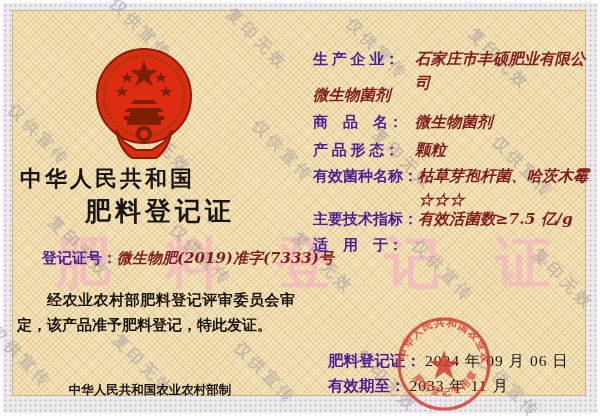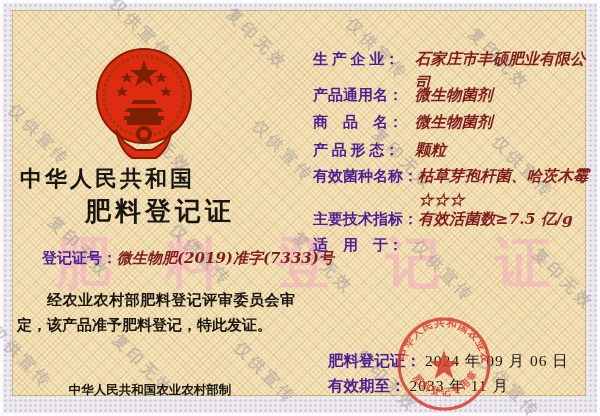--- a/index.html
+++ b/index.html
@@ -123,21 +123,20 @@
 
   <div class="abs statement">经农业农村部肥料登记评审委员会审定，该产品准予肥料登记，特此发证。</div>
 
   <div class="abs issuer">中华人民共和国农业农村部制</div>
 
   <div class="f-row" style="top:47px">
     <span class="lbl">生 产 企 业：</span>
     <span class="hand">石家庄市丰硕肥业有限公司</span>
   </div>
   <div class="f-row" style="top:83px">
-    <span class="lbl">产品通用名：</span>
     <span class="hand">微生物菌剂</span>
   </div>
   <div class="f-row" style="top:110px">
     <span class="lbl">商　品　名：</span>
     <span class="hand">微生物菌剂</span>
   </div>
   <div class="f-row" style="top:164px">
     <span class="lbl">有效菌种名称：</span>
     <span class="hand" style="flex-basis:168px">枯草芽孢杆菌、哈茨木霉☆☆☆</span>
   </div>

